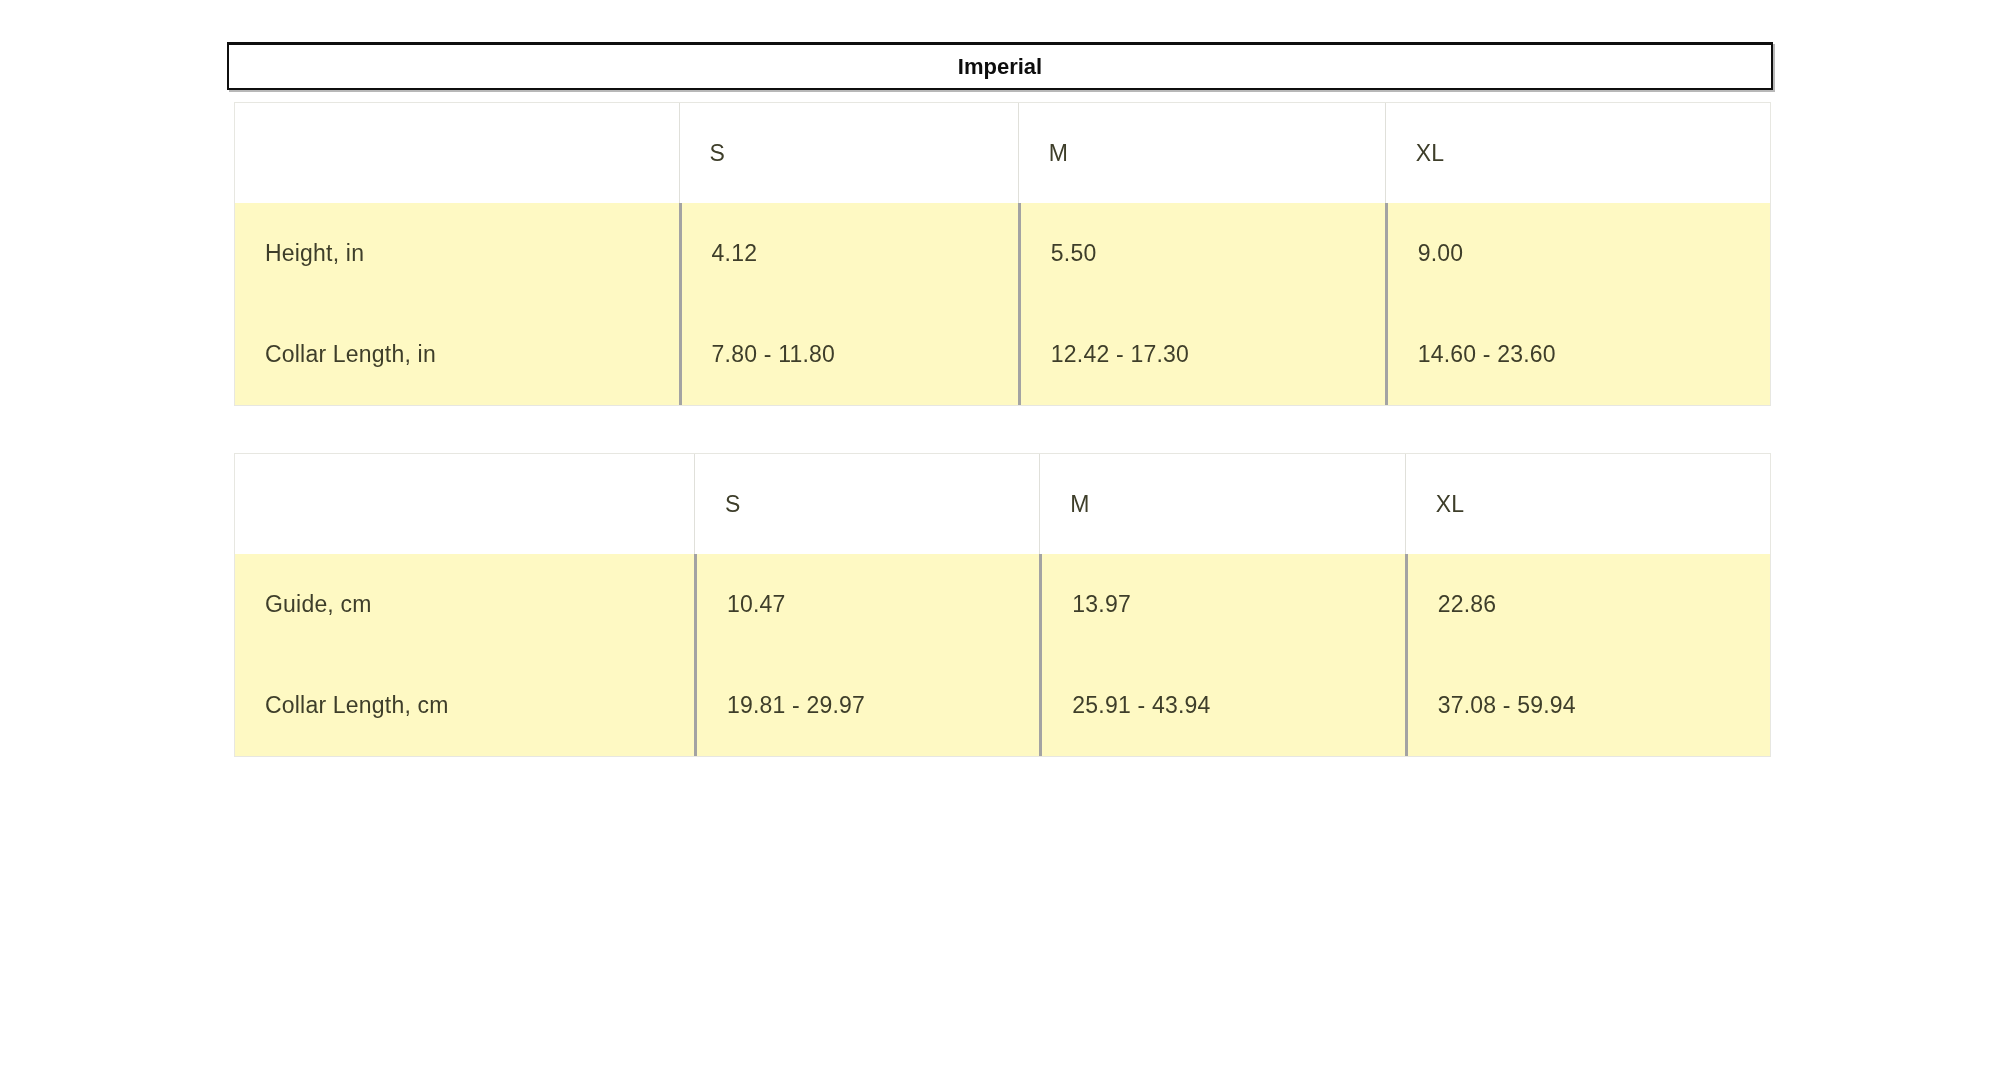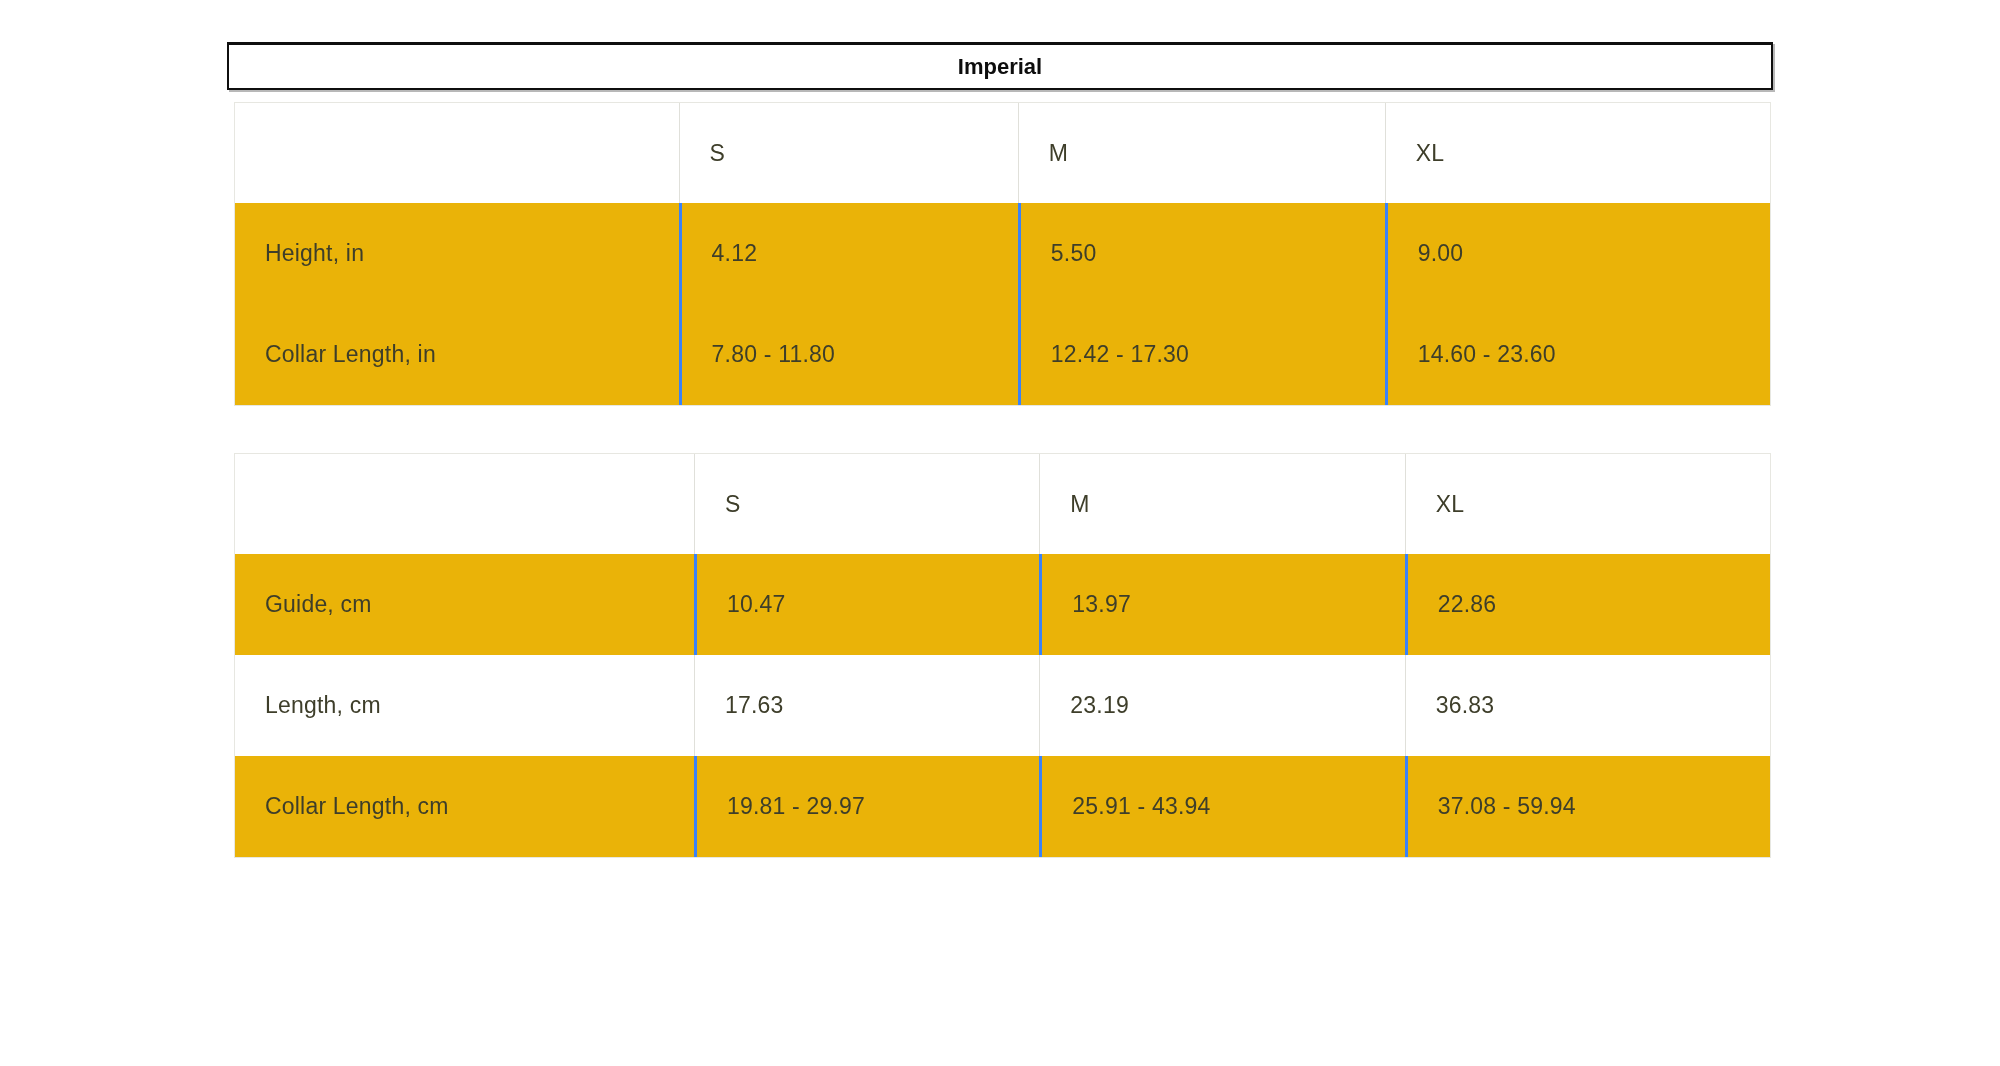--- a/index.html
+++ b/index.html
@@ -61,22 +61,22 @@
     font-weight: normal;
     color: #3e3e2a;
     letter-spacing: 0.2px;
     overflow: hidden;
     white-space: nowrap;
   }
   .size-table th { height: 100px; background: #ffffff; }
   .size-table td { height: 101px; }
   .size-table th + th,
   .size-table td + td { border-left: 1px solid #e0e0da; }
-  .size-table tr.shaded td { background: #eab308; }
-  .size-table tr.shaded td + td { border-left: 3px solid #3b82f6; }
+  .size-table tr.shaded td { background: #fef9c3; }
+  .size-table tr.shaded td + td { border-left: 3px solid #a3a3a3; }
   
   .imp-c1 { width: 28.9%; } .imp-c2 { width: 22.1%; }
   .imp-c3 { width: 23.9%; } .imp-c4 { width: 25.1%; }
   .met-c1 { width: 29.9%; } .met-c2 { width: 22.5%; }
   .met-c3 { width: 23.8%; } .met-c4 { width: 23.8%; }
 </style>
 </head>
 <body>
 
 <div class="page">
@@ -134,26 +134,20 @@
           <th>XL</th>
         </tr>
       </thead>
       <tbody>
         <tr class="shaded">
           <td>Guide, cm</td>
           <td>10.47</td>
           <td>13.97</td>
           <td>22.86</td>
         </tr>
-        <tr>
-          <td>Length, cm</td>
-          <td>17.63</td>
-          <td>23.19</td>
-          <td>36.83</td>
-        </tr>
         <tr class="shaded">
           <td>Collar Length, cm</td>
           <td>19.81 - 29.97</td>
           <td>25.91 - 43.94</td>
           <td>37.08 - 59.94</td>
         </tr>
       </tbody>
     </table>
   </div>
 

